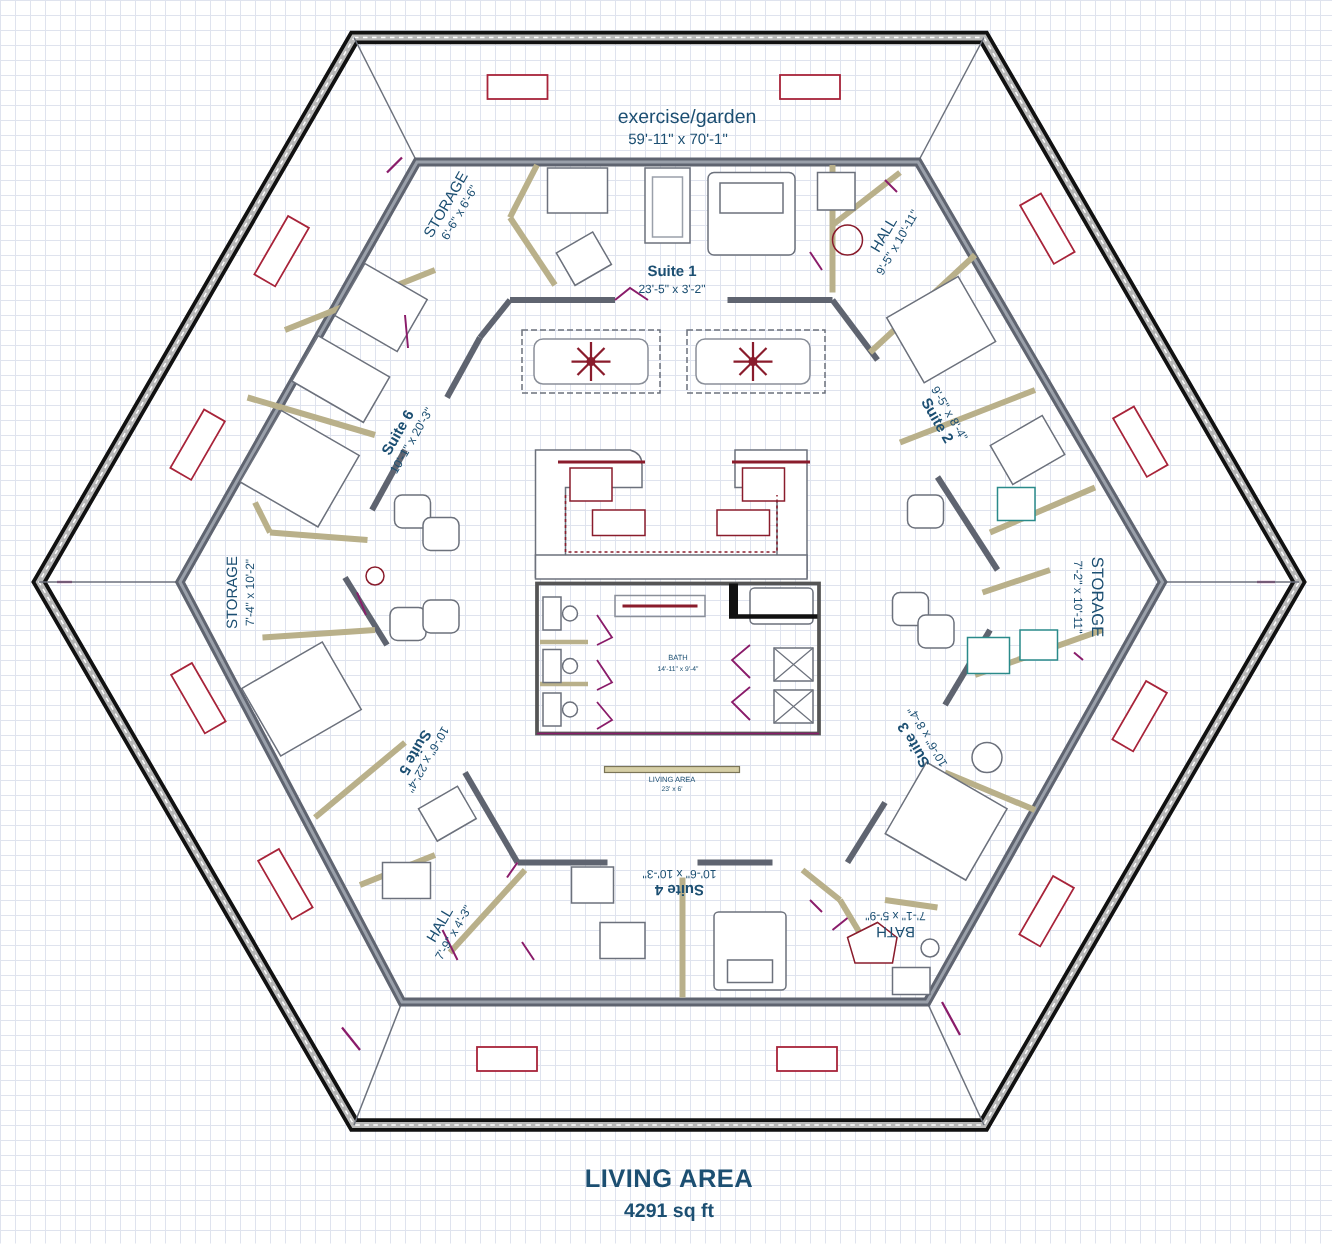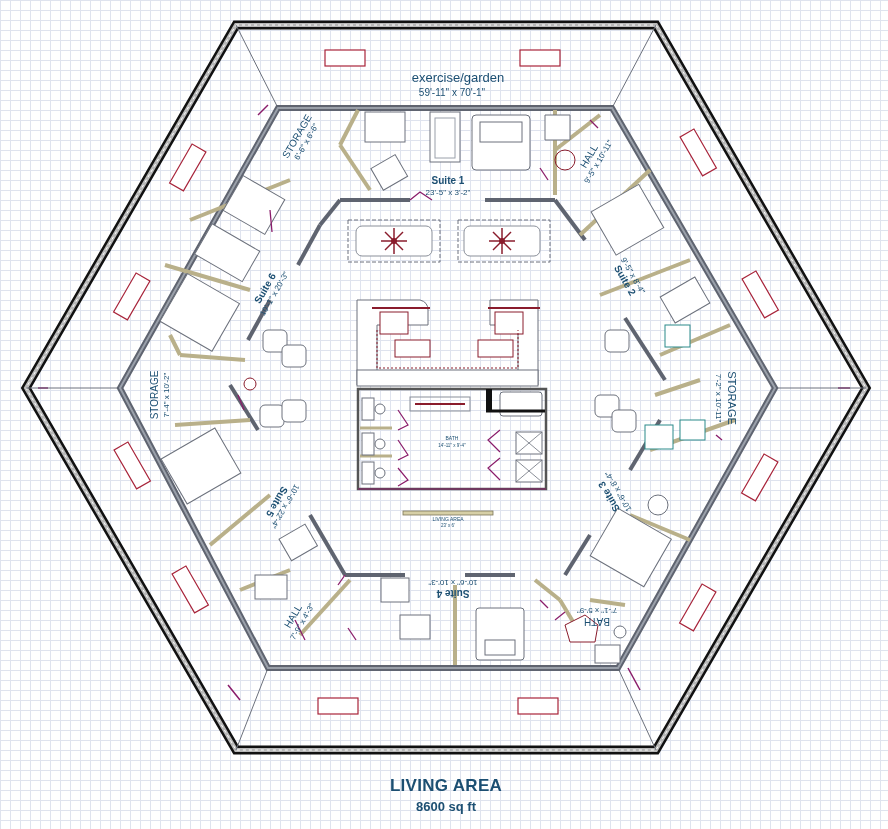--- a/index.html
+++ b/index.html
@@ -309,13 +309,13 @@
     </g>
 
     <g transform="translate(268,290) rotate(-60)">
       <text x="0" y="0" text-anchor="middle" class="lbl-b" font-size="10">Suite 6</text>
       <text x="0" y="10" text-anchor="middle" class="lbl" font-size="8">10'-1" x 20'-3"</text>
     </g>
   </g>
 </svg>
 
 <div class="title main"><span>LIVING AREA</span></div>
-<div class="title sub"><span>8600 sq ft</span></div>
+<div class="title sub"><span>4291 sq ft</span></div>
 
 </body></html>

